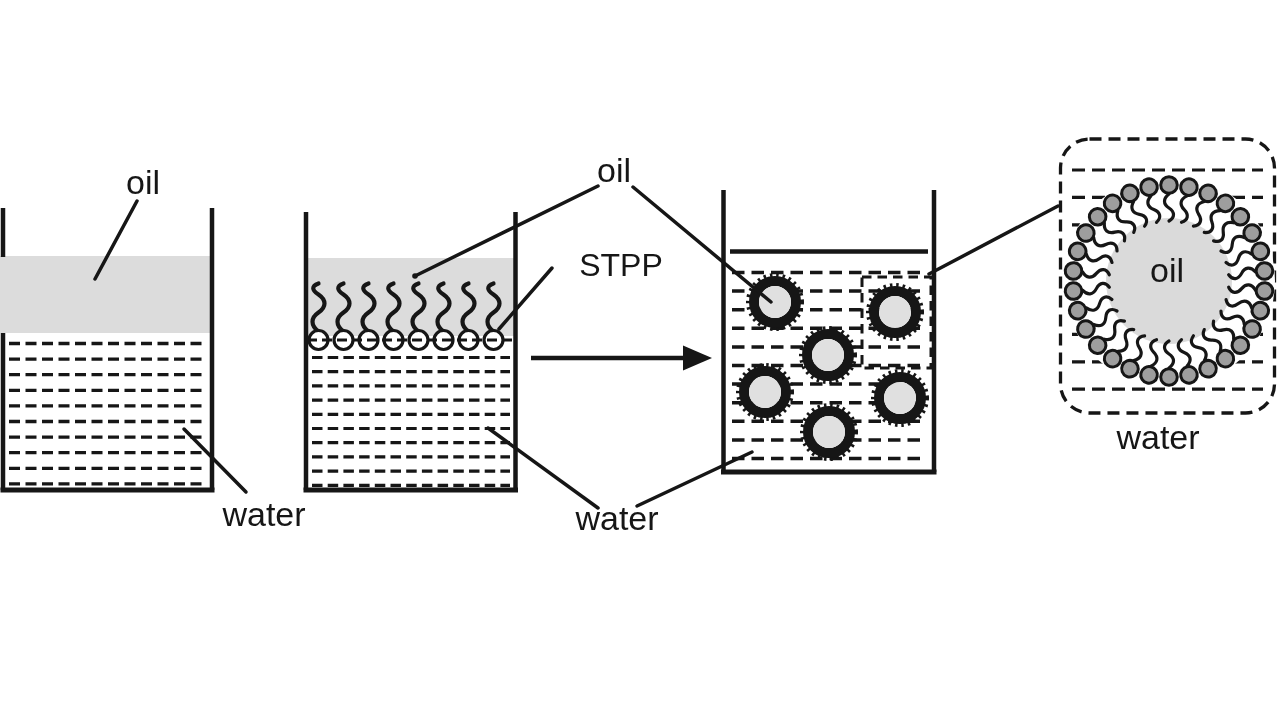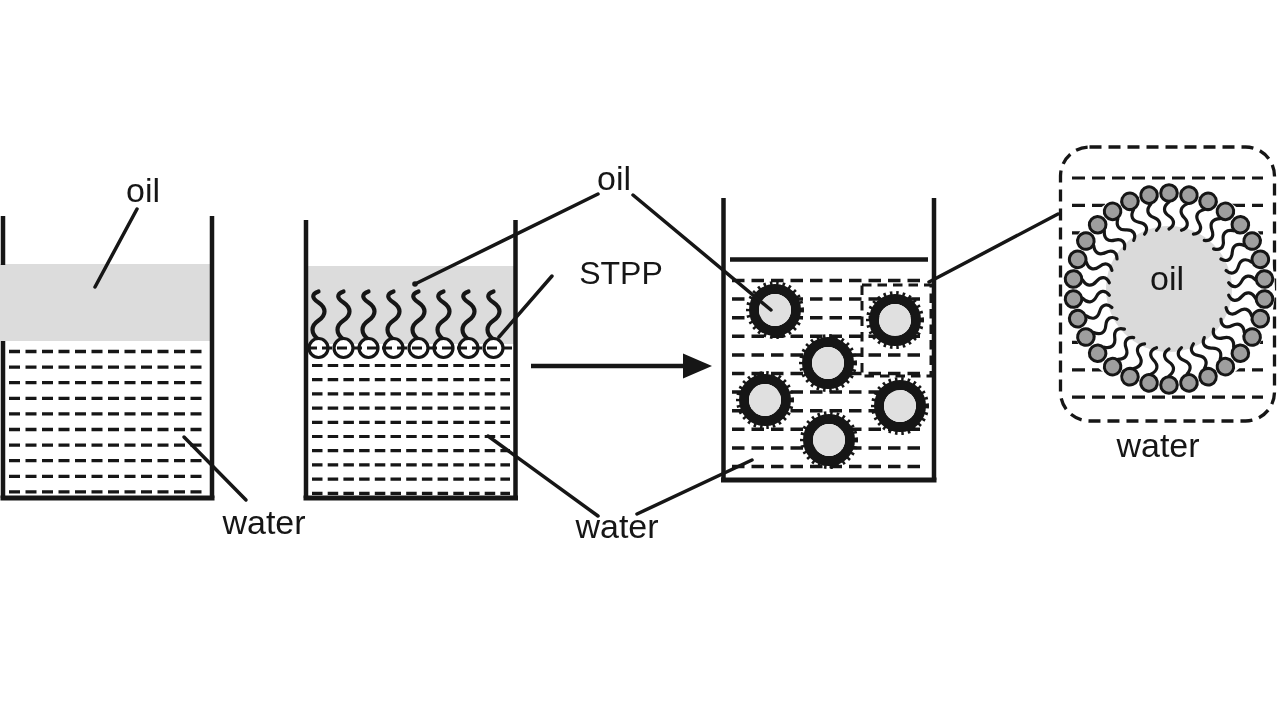--- a/index.html
+++ b/index.html
@@ -1,16 +1,16 @@
 <!DOCTYPE html>
 <html style="--ink: #161616; --oil: #dcdcdc; --bg: #ffffff; --head: #9e9e9e; --drop-core: #e0e0e0; --mic-core: #dadada;"><head>
 <meta charset="utf-8">
 <style>
   html,body{margin:0;padding:0;background:var(--bg,#fff);}
-  .canvas{position:relative;width:1280px;height:684px;background:var(--bg,#fff);overflow:hidden;margin-top:8px;}
+  .canvas{position:relative;width:1280px;height:684px;background:var(--bg,#fff);overflow:hidden;}
   svg{display:block;}
   .ink{stroke:var(--ink);fill:none;}
   .wall{stroke:var(--ink);stroke-width:4.5;fill:none;}
   .bottom{stroke-width:5;}
   .oil{fill:var(--oil);stroke:none;}
   .leader{stroke:var(--ink);stroke-width:3.5;fill:none;stroke-linecap:round;}
   .lbl{font-family:"Liberation Sans",sans-serif;font-size:34px;fill:var(--ink);
        text-anchor:middle;font-weight:400;}
   .lbl.small{font-size:32px;}
   .magbox{fill:var(--bg);stroke:var(--ink);stroke-width:3.3;stroke-dasharray:12 7;}

